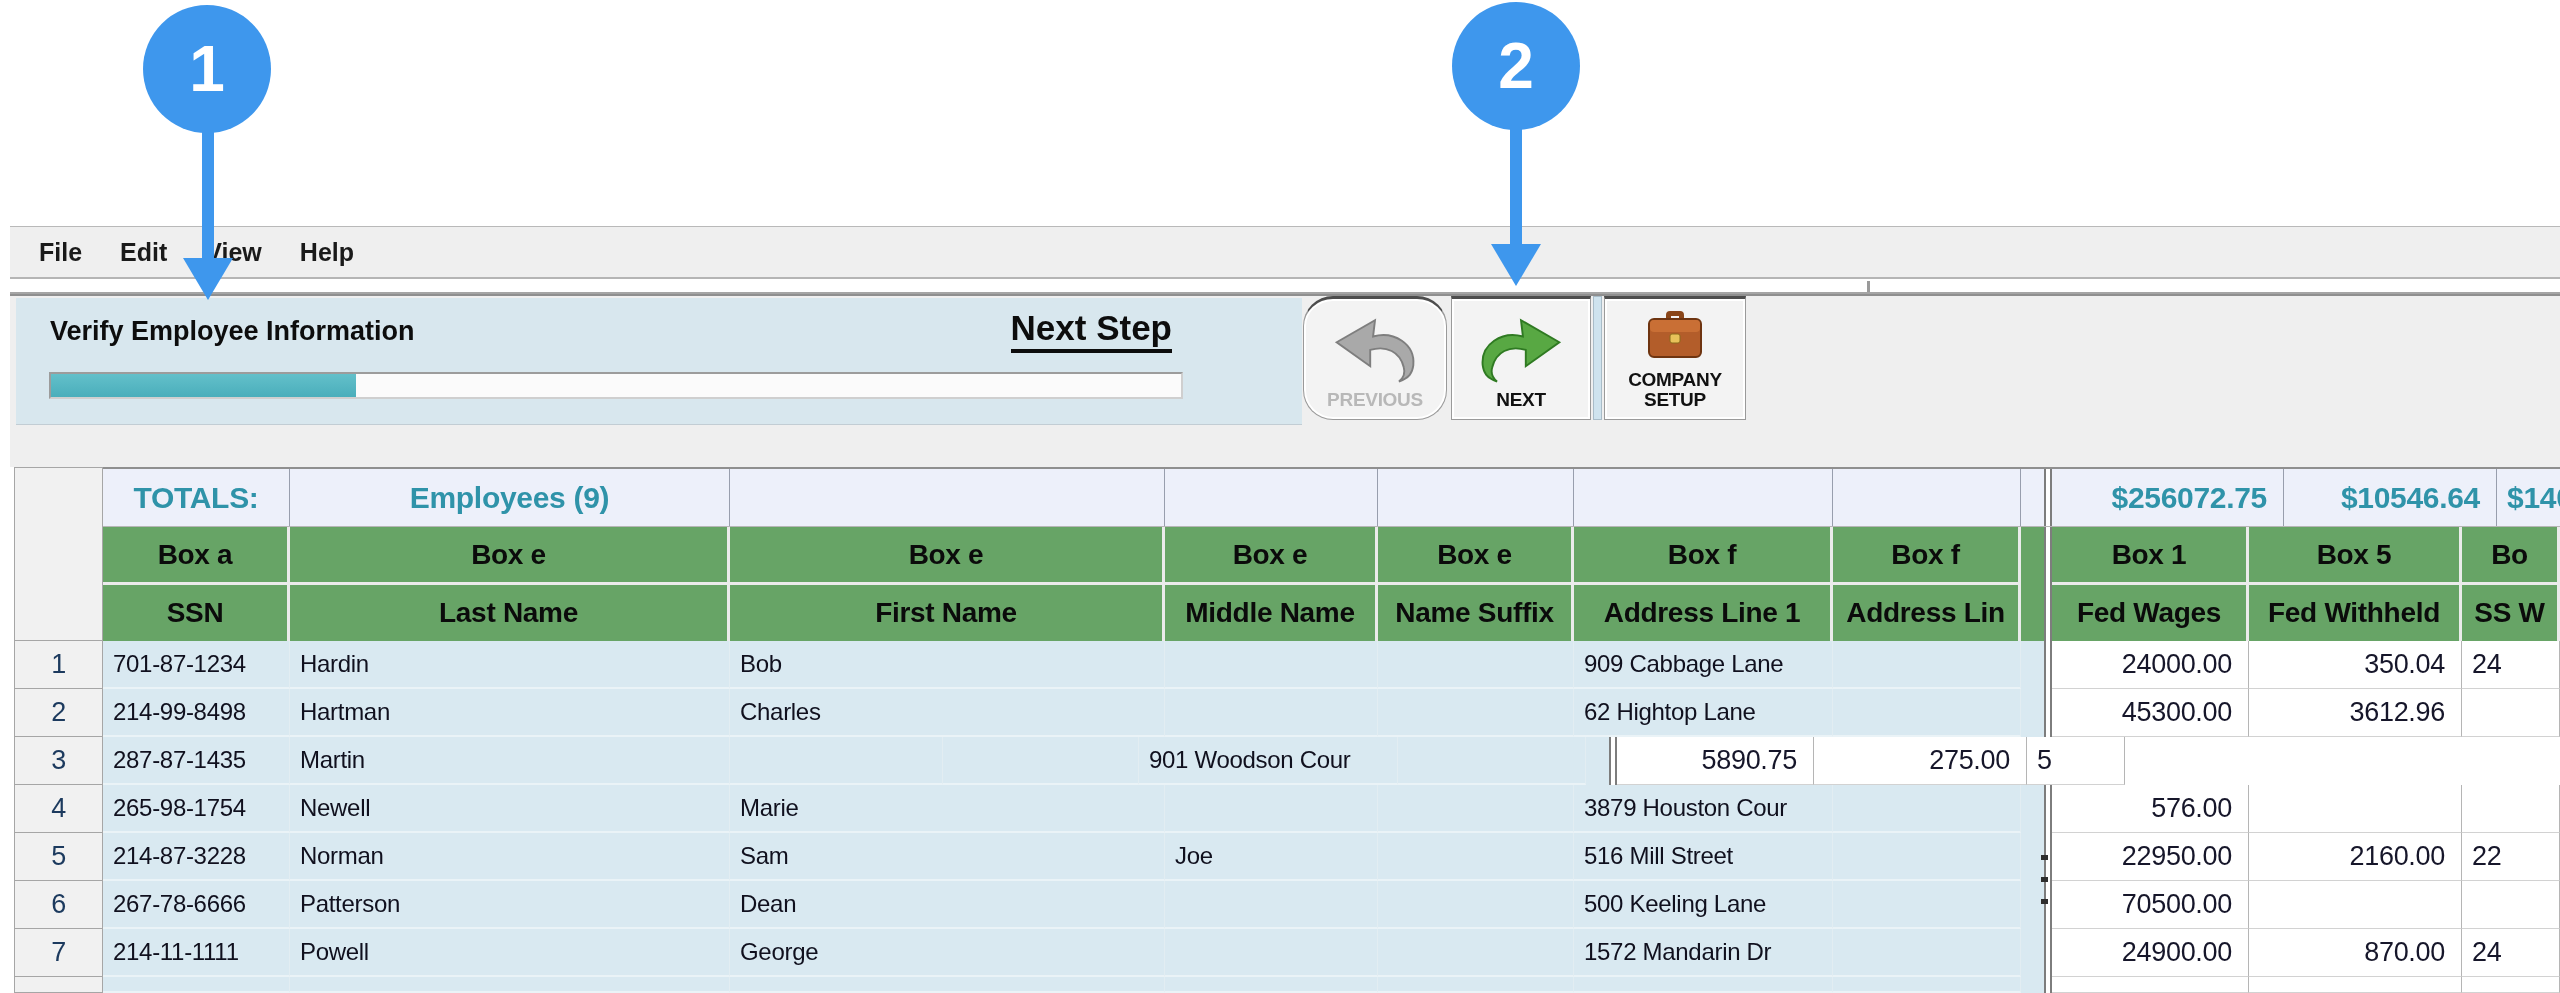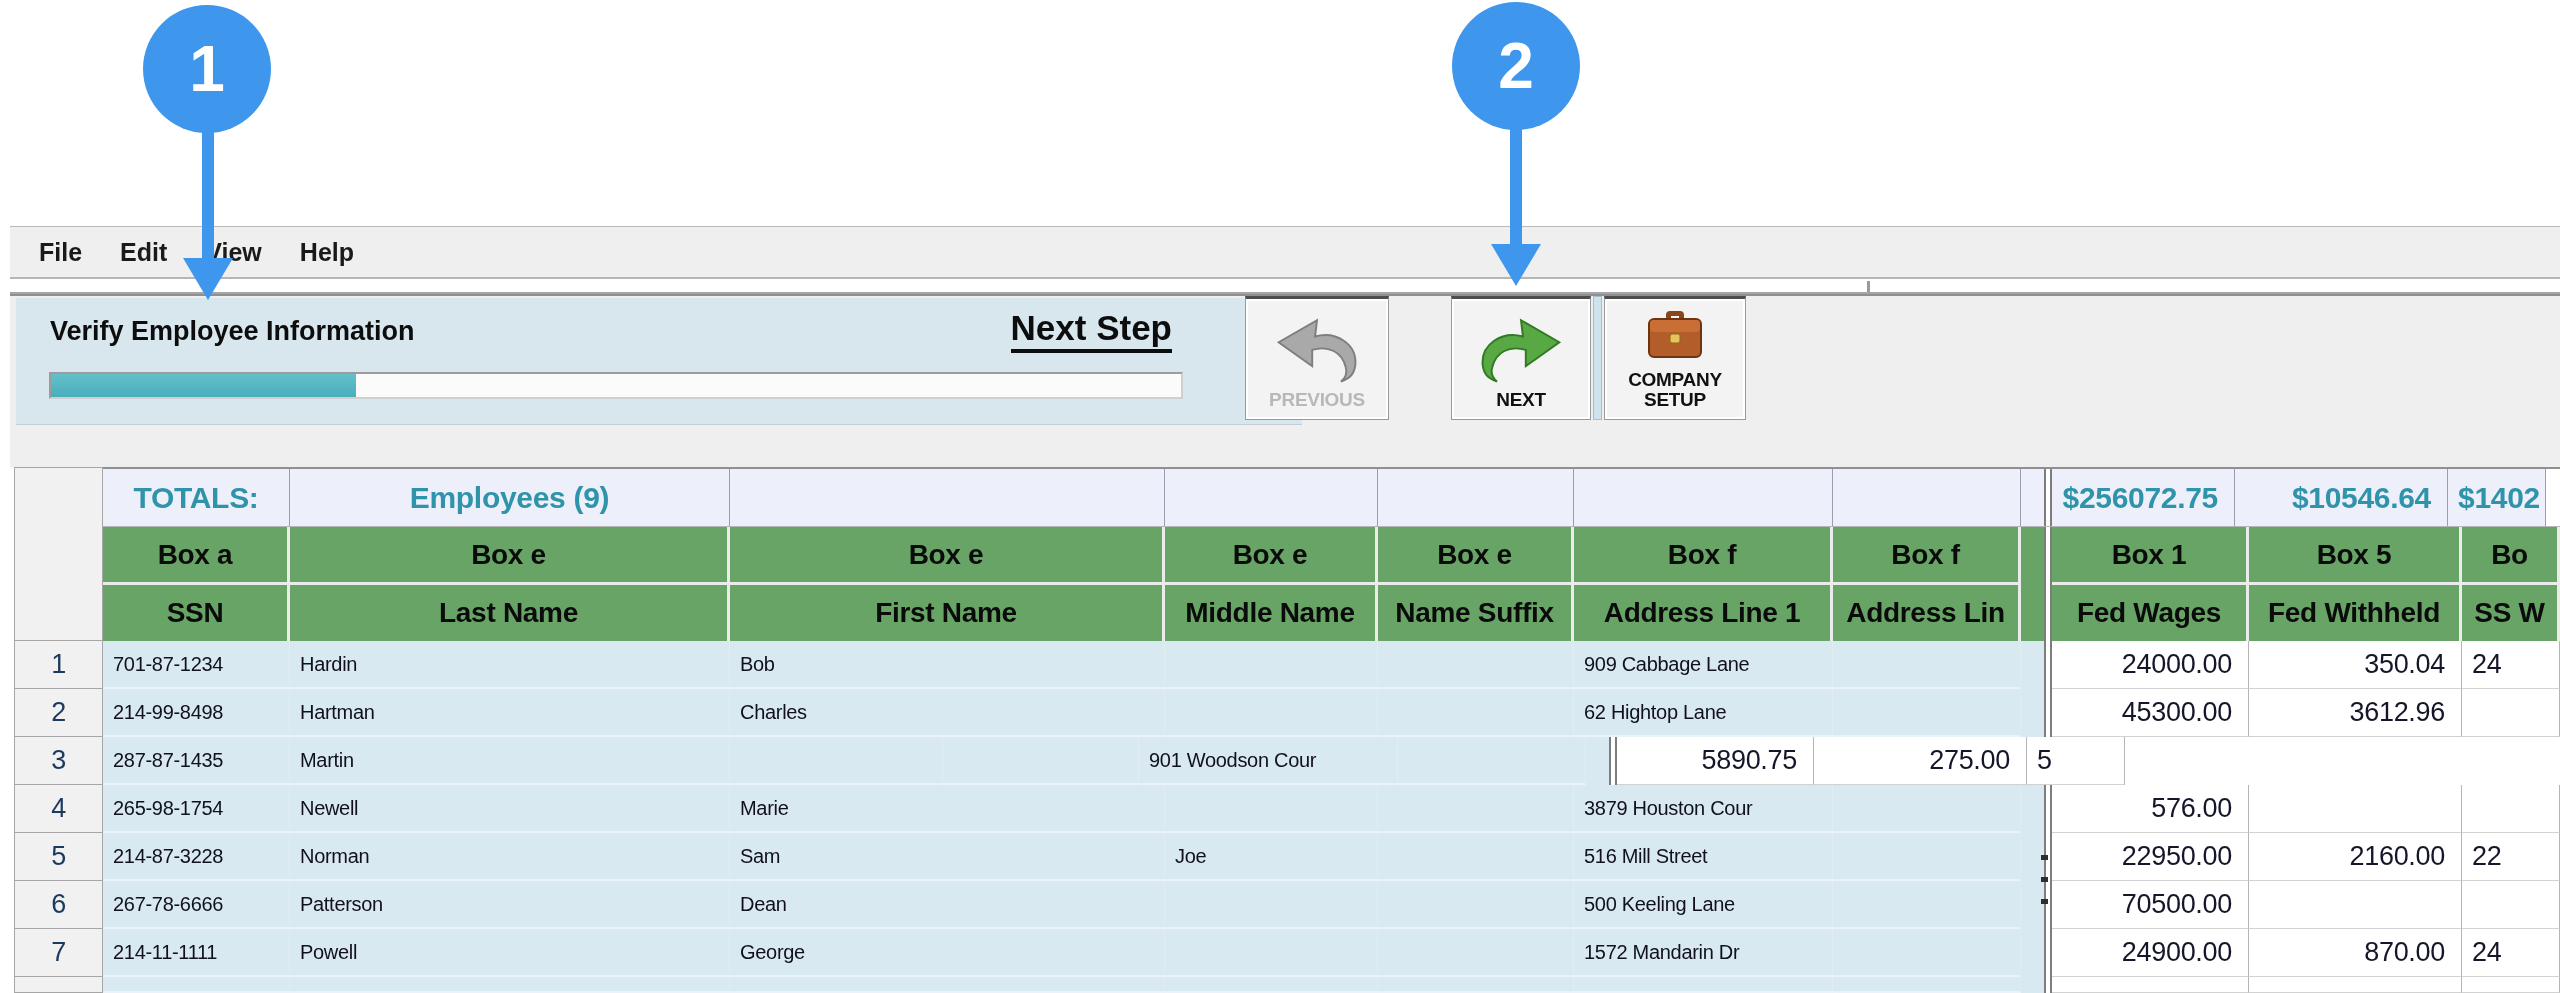--- a/index.html
+++ b/index.html
@@ -43,21 +43,21 @@
         align-items:center;padding:0 10px;}
   .center{justify-content:center;padding:0 2px;}
   .rightal{justify-content:flex-end;padding-right:16px;}
   .spacer{background:transparent;border:none;}
   .tot{background:#edf0fa;border-right:1px solid #989ead;color:#2f93a9;font-weight:bold;font-size:30px;}
   .totalsRow{border-top:2px solid #8f8f8f;border-bottom:1px solid #b6b6b6;}
   .green{background:#67a466;border-right:3px solid #ebebeb;font-weight:bold;font-size:28px;color:#0b0b0b;}
   .boxRow .green{border-bottom:3px solid #ebebeb;}
   .rnum{background:#f1f1f1;border:1px solid #a6a6a6;border-top:none;color:#1c3a5e;
         justify-content:center;font-size:27px;padding:0;}
-  .data{background:#d9e9f1;border-right:1px solid #e2edf2;border-bottom:2px solid #eaf3f7;font-size:20px;color:#10101e;}
+  .data{background:#d9e9f1;border-right:1px solid #e2edf2;border-bottom:2px solid #eaf3f7;font-size:24px;color:#10101e;}
   .numc{background:#ffffff;border-right:1px solid #b5b5b5;border-bottom:1px solid #d2d2d2;font-size:27px;color:#16162a;}
   .gap{border:none;}
   .gap.g-green{background:#67a466;}
   .gap.g-lav{background:#edf0fa;}
   .gap.g-blue{background:#d9e9f1;}
   .split{background:#ffffff;border-left:2px solid #7d7d7d;border-right:2px solid #7d7d7d;padding:0;}
   .corner{position:absolute;left:0;top:0;width:89px;height:174px;background:#f1f1f1;border:1px solid #a6a6a6;box-sizing:border-box;}
   .splitdot{position:absolute;width:7px;height:5px;background:#2e2e2e;}
 
   
@@ -87,21 +87,21 @@
 <div class="band"></div>
 
 <div class="wizpanel">
   <div class="wiztitle">Verify Employee Information</div>
   <div class="nextstep">Next Step</div>
   <div class="pbar">
     <div class="pfill" id="pfill" style="width: 27%;"></div>
   </div>
 </div>
 
-<div class="toolbtn" style="left:1245px;width:144px;">
+<div class="toolbtn" style="left:1303px;width:144px;border-radius:30px;">
   <span class="ico">
     <svg width="92" height="70" viewBox="0 0 96 72" style="transform:scaleX(-1);">
       <path d="M8,54 C6,32 28,18 50,24 L48,7 L88,30 L53,55 L53,38 C36,33 22,40 18,56 C16,63 18,67 23,71 C12,67 9,62 8,54 Z" fill="#a9a9a9" stroke="#7e7e7e" stroke-width="2"></path>
     </svg>
   </span>
   <span class="lbl dis">PREVIOUS</span>
 </div>
 
 <div class="toolbtn" style="left:1451px;width:140px;">
   <span class="ico">
@@ -136,21 +136,21 @@
       <div class="cell spacer" style="width: 89px;"></div>
       <div class="cell tot center" style="width: 187px;">TOTALS:</div>
       <div class="cell tot center" style="width: 440px;">Employees (9)</div>
       <div class="cell tot" style="width: 435px;"></div>
       <div class="cell tot" style="width: 213px;"></div>
       <div class="cell tot" style="width: 196px;"></div>
       <div class="cell tot" style="width: 259px;"></div>
       <div class="cell tot" style="width: 188px;"></div>
       <div class="cell gap g-lav" style="width: 23px;"></div>
       <div class="cell split" style="width: 8px;"></div>
-      <div class="cell tot rightal" style="width: 183px;">$256072.75</div>
+      <div class="cell tot rightal" style="width: 232px;">$256072.75</div>
       <div class="cell tot rightal" style="width: 213px;">$10546.64</div>
       <div class="cell tot" style="width: 98px;">$1402</div>
     </div>
     <div class="row boxRow" style="height: 58px;">
       <div class="cell spacer" style="width: 89px;"></div>
       <div class="cell green center" style="width: 187px;">Box a</div>
       <div class="cell green center" style="width: 440px;">Box e</div>
       <div class="cell green center" style="width: 435px;">Box e</div>
       <div class="cell green center" style="width: 213px;">Box e</div>
       <div class="cell green center" style="width: 196px;">Box e</div>

